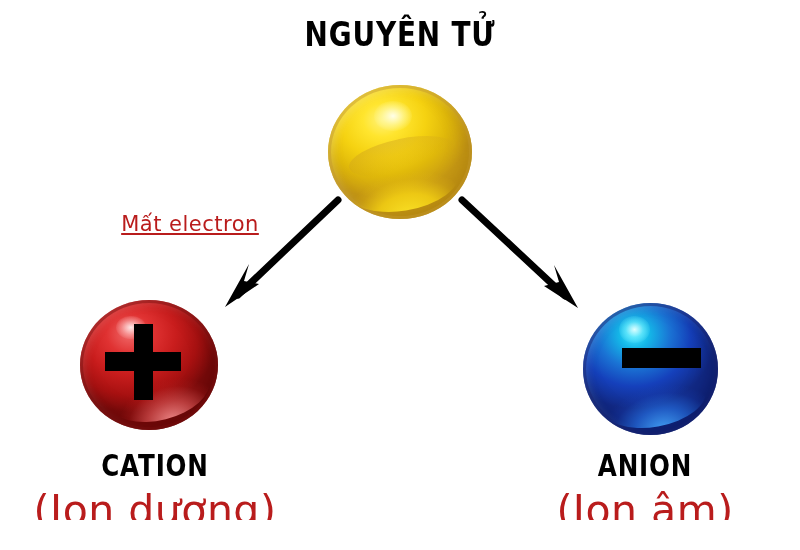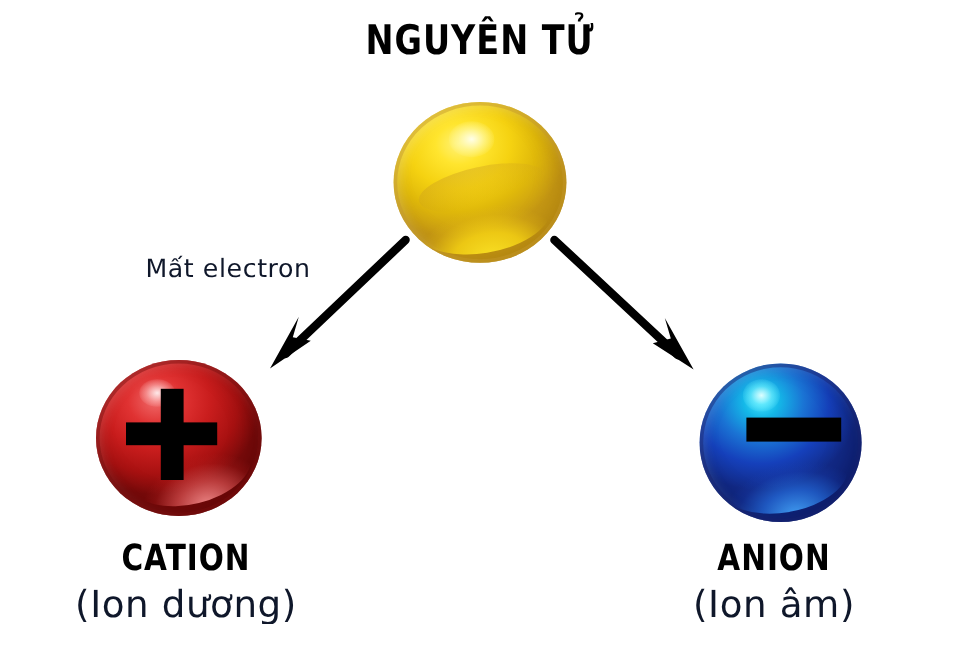--- a/index.html
+++ b/index.html
@@ -23,41 +23,42 @@
     font-weight: bold;
     color: #000000;
     letter-spacing: 1px;
     white-space: nowrap;
     transform: scaleX(0.82);
     text-align: center;
   }
   .hand-text {
     position: absolute;
     font-family: "DejaVu Sans", sans-serif;
-    color: #0f172a;
+    color: #b91c1c;
     white-space: nowrap;
     text-align: center;
+    text-decoration: underline;
   }
 
   #diagram-title {
     top: 14px;
     left: 0;
     width: 800px;
     font-size: 34px;
   }
 
   .ion-name {
     font-size: 30px;
     width: 300px;
   }
   #cation-name { top: 448px; left: 5px; }
   #anion-name  { top: 448px; left: 495px; }
 
   .ion-sub {
-    font-size: 31px;
+    font-size: 41px;
     width: 300px;
     letter-spacing: 0.5px;
   }
   #cation-sub { top: 486px; left: 5px; }
   #anion-sub  { top: 486px; left: 495px; }
 
   .arrow-label {
     font-size: 21px;
     letter-spacing: 0.5px;
   }

